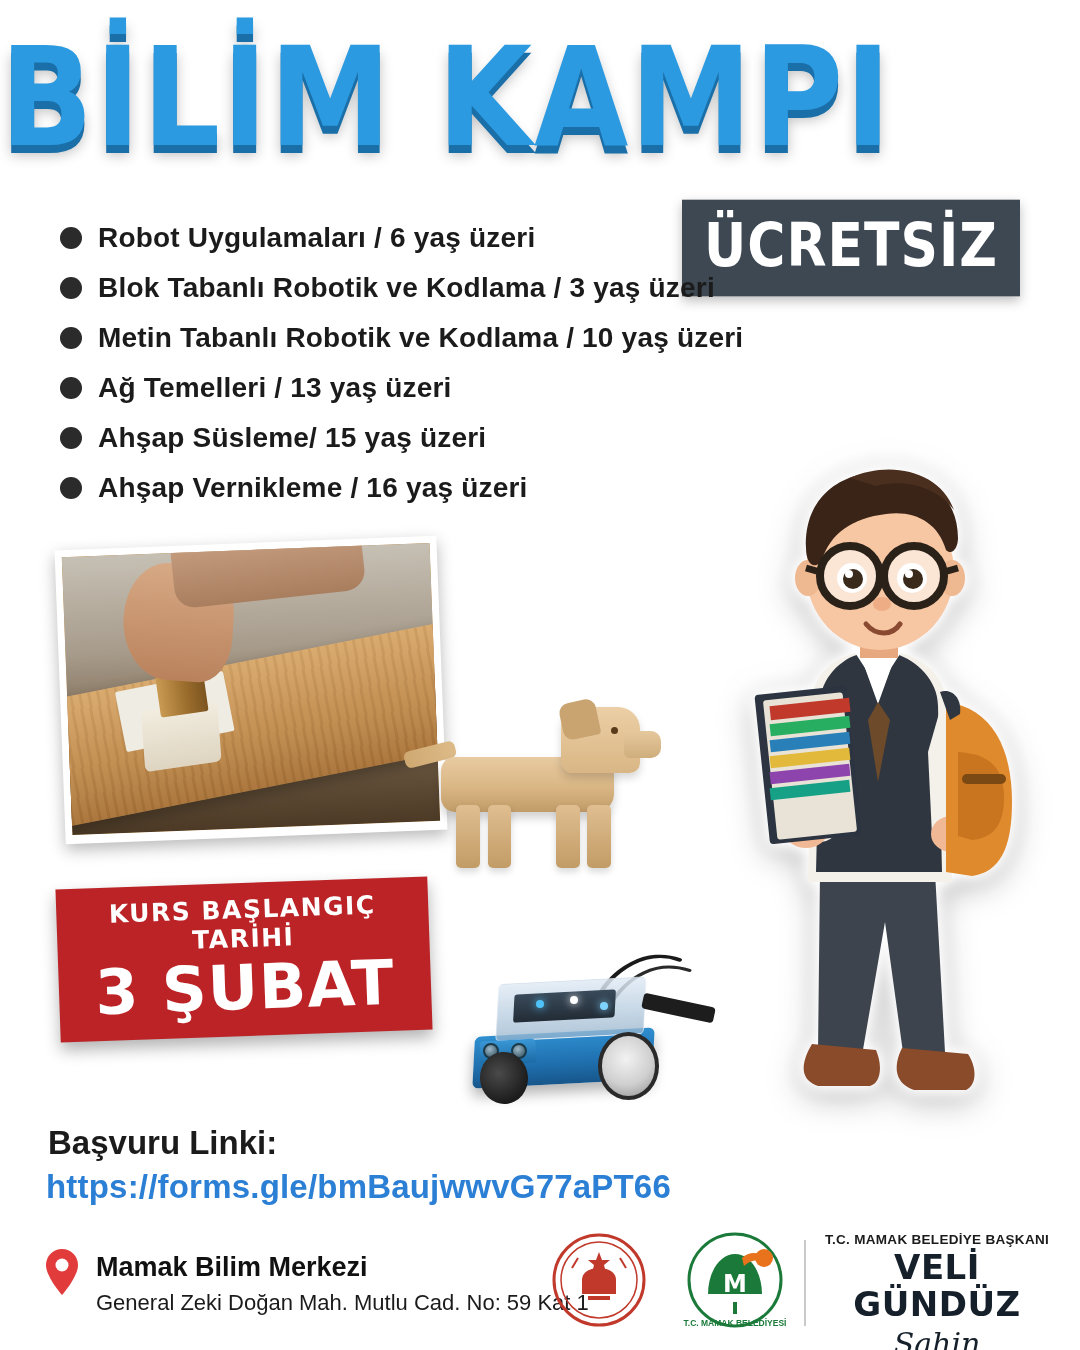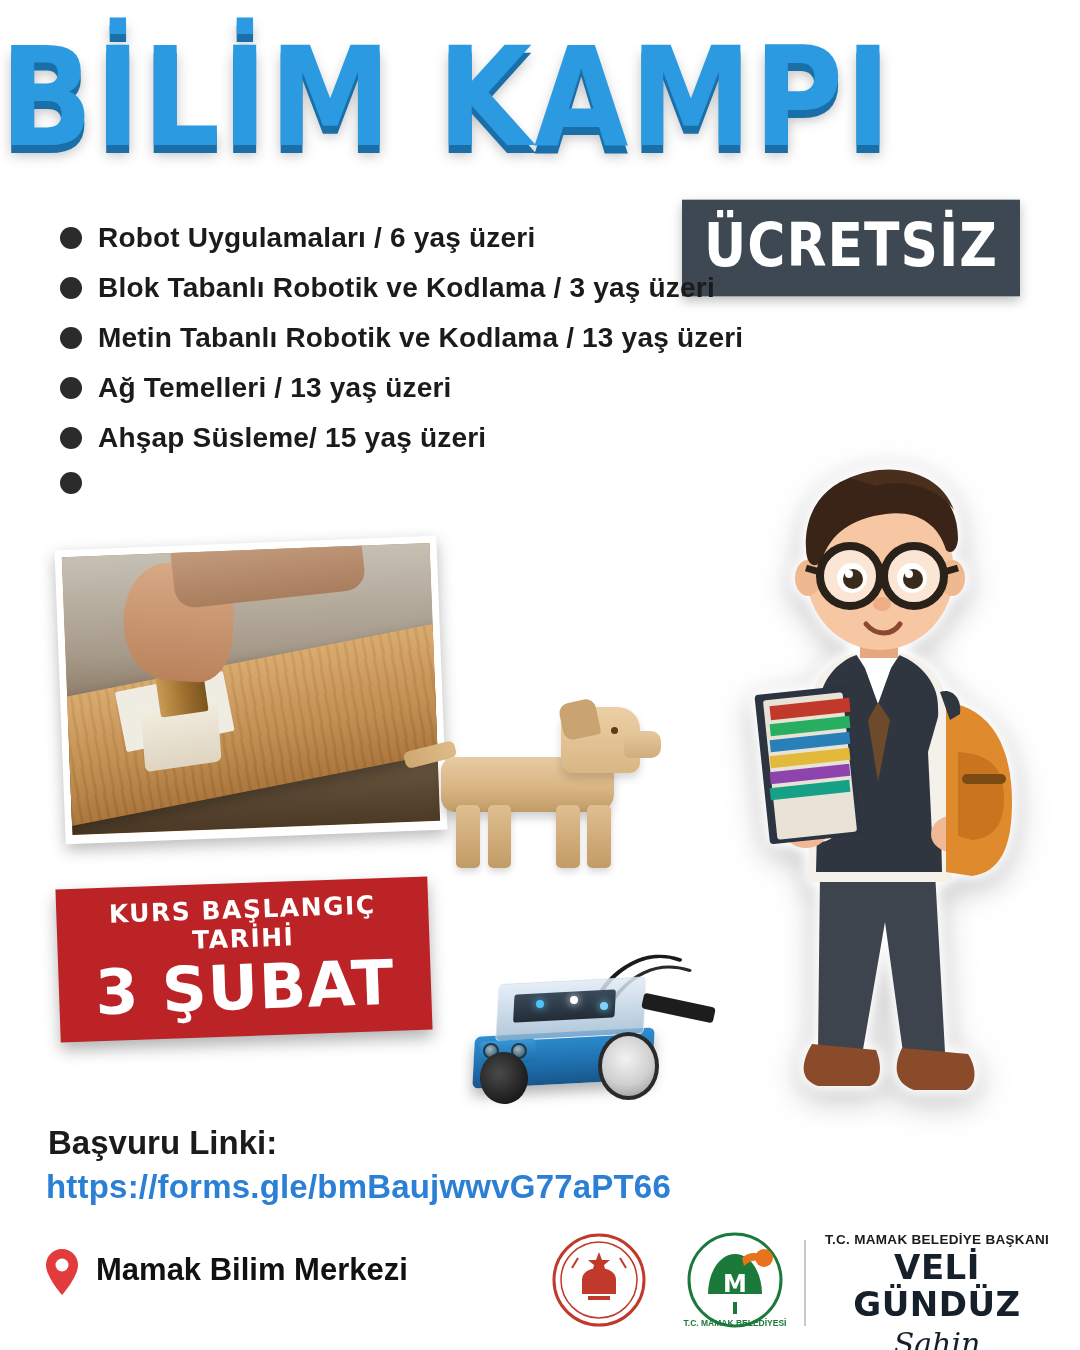--- a/index.html
+++ b/index.html
@@ -448,21 +448,21 @@
     top: 1248px;
     width: 36px;
     height: 48px;
   }
   .addr-name {
     position: absolute;
     left: 96px;
     top: 1252px;
     font-family: "Liberation Sans", sans-serif;
     font-weight: bold;
-    font-size: 31px;
+    font-size: 27px;
     color: #111111;
   }
   .addr-detail {
     position: absolute;
     left: 96px;
     top: 1290px;
     font-family: "Liberation Sans", sans-serif;
     font-size: 22px;
     color: #1b1b1b;
   }
@@ -536,32 +536,33 @@
     <li class="course-item">
       <span class="bullet"></span>
       <span>Robot Uygulamaları / 6 yaş üzeri</span>
     </li>
     <li class="course-item">
       <span class="bullet"></span>
       <span>Blok Tabanlı Robotik ve Kodlama / 3 yaş üzeri</span>
     </li>
     <li class="course-item">
       <span class="bullet"></span>
-      <span>Metin Tabanlı Robotik ve Kodlama / 13 yaş üzeri</span>
+      <span>Metin Tabanlı Robotik ve Kodlama / 10 yaş üzeri</span>
     </li>
     <li class="course-item">
       <span class="bullet"></span>
       <span>Ağ Temelleri / 13 yaş üzeri</span>
     </li>
     <li class="course-item">
       <span class="bullet"></span>
       <span>Ahşap Süsleme/ 15 yaş üzeri</span>
     </li>
     <li class="course-item">
       <span class="bullet"></span>
+      <span>Ahşap Vernikleme / 16 yaş üzeri</span>
     </li>
   </ul>
 
   <div class="photo-varnish">
     <div class="inner">
       <div class="vw-bg"></div>
       <div class="vw-plank2"></div>
       <div class="vw-plank"></div>
       <div class="vw-white"></div>
       <div class="vw-bristles"></div>
@@ -680,20 +681,21 @@
   </div>
 
   <div class="apply-label">Başvuru Linki:</div>
   <a class="apply-link" href="#">https://forms.gle/bmBaujwwvG77aPT66</a>
 
   <svg class="pin-icon" viewBox="0 0 36 48">
     <path d="M18,1 C9,1 2,8 2,17 C2,29 18,47 18,47 C18,47 34,29 34,17 C34,8 27,1 18,1 Z" fill="#e23b3b"></path>
     <circle cx="18" cy="17" r="6.5" fill="#ffffff"></circle>
   </svg>
   <div class="addr-name">Mamak Bilim Merkezi</div>
+  <div class="addr-detail">General Zeki Doğan Mah. Mutlu Cad. No: 59 Kat 1</div>
 
   <svg class="logo-meb" viewBox="0 0 94 104">
     <circle cx="47" cy="52" r="45" fill="none" stroke="#c0392b" stroke-width="3"></circle>
     <circle cx="47" cy="52" r="38" fill="none" stroke="#c0392b" stroke-width="1.5"></circle>
     <path d="M47,24 L50,32 L58,32 L52,37 L54,45 L47,40 L40,45 L42,37 L36,32 L44,32 Z" fill="#c0392b"></path>
     <path d="M30,52 C30,44 38,40 47,40 C56,40 64,44 64,52 L64,66 L30,66 Z" fill="#c0392b"></path>
     <rect x="36" y="68" width="22" height="4" fill="#c0392b"></rect>
     <path d="M20,40 L26,30" stroke="#c0392b" stroke-width="2"></path>
     <path d="M74,40 L68,30" stroke="#c0392b" stroke-width="2"></path>
   </svg>

